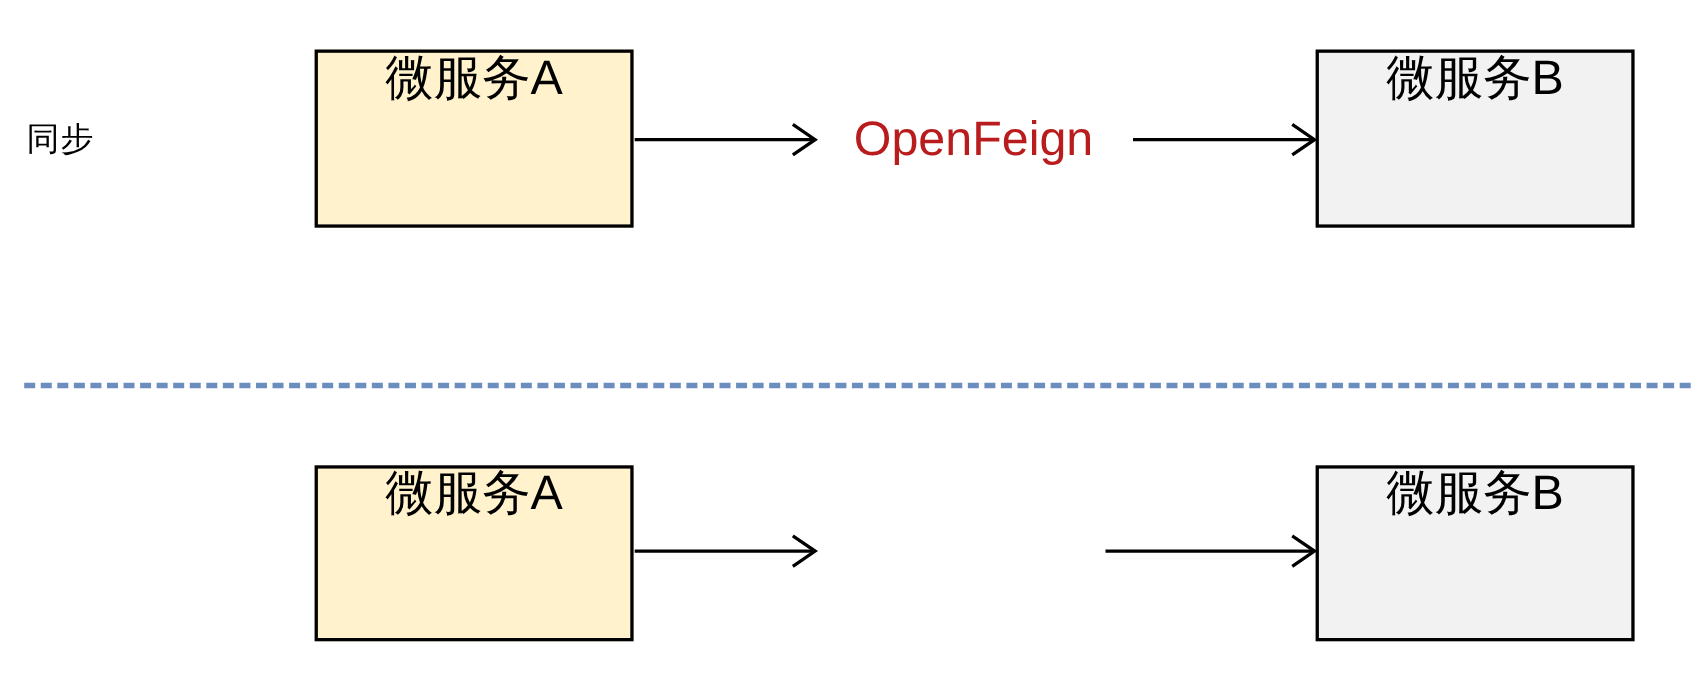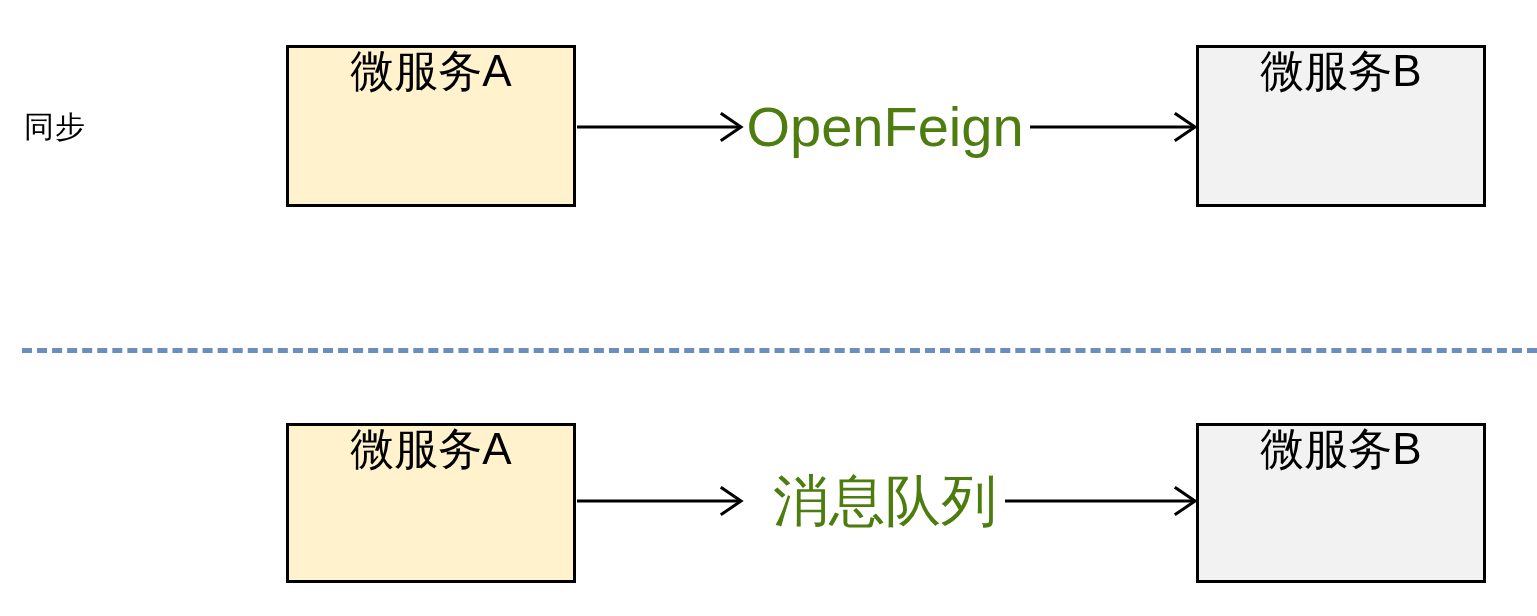--- a/index.html
+++ b/index.html
@@ -50,24 +50,24 @@
   .node-gray   { background: #f2f2f2; }
 
   #node-service-a-sync  { left: 286px; top: 45px;  width: 290px; height: 162px; }
   #node-service-b-sync  { left: 1196px; top: 45px; width: 290px; height: 162px; }
   #node-service-a-async { left: 286px; top: 423px; width: 290px; height: 160px; }
   #node-service-b-async { left: 1196px; top: 423px; width: 290px; height: 160px; }
 
   
   .mid-label {
     position: absolute;
-    font-size: 56px;
+    font-size: 44px;
     line-height: 46px;
     white-space: nowrap;
-    color: #4d7c0f;
+    color: #b91c1c;
     text-align: center;
   }
   #mid-label-sync  { left: 706px; top: 104px; width: 358px; }
   #mid-label-async { left: 706px; top: 478px; width: 358px; }
 
   
   .connectors {
     position: absolute;
     left: 0;
     top: 0;
@@ -103,21 +103,20 @@
     <span>微服务B</span>
   </div>
 
   <div class="divider"></div>
 
 
   <div class="node node-yellow" id="node-service-a-async">
     <span>微服务A</span>
   </div>
 
-  <div class="mid-label" id="mid-label-async">消息队列</div>
 
   <div class="node node-gray" id="node-service-b-async">
     <span>微服务B</span>
   </div>
 
   <svg class="connectors" viewBox="0 0 1537 616">
 
     <g>
       <line x1="577" y1="127" x2="740" y2="127" stroke="#000000" stroke-width="3"></line>
       <polyline points="722,114 741,127 722,140" fill="none" stroke="#000000" stroke-width="3" stroke-linecap="square" stroke-linejoin="miter"></polyline>

